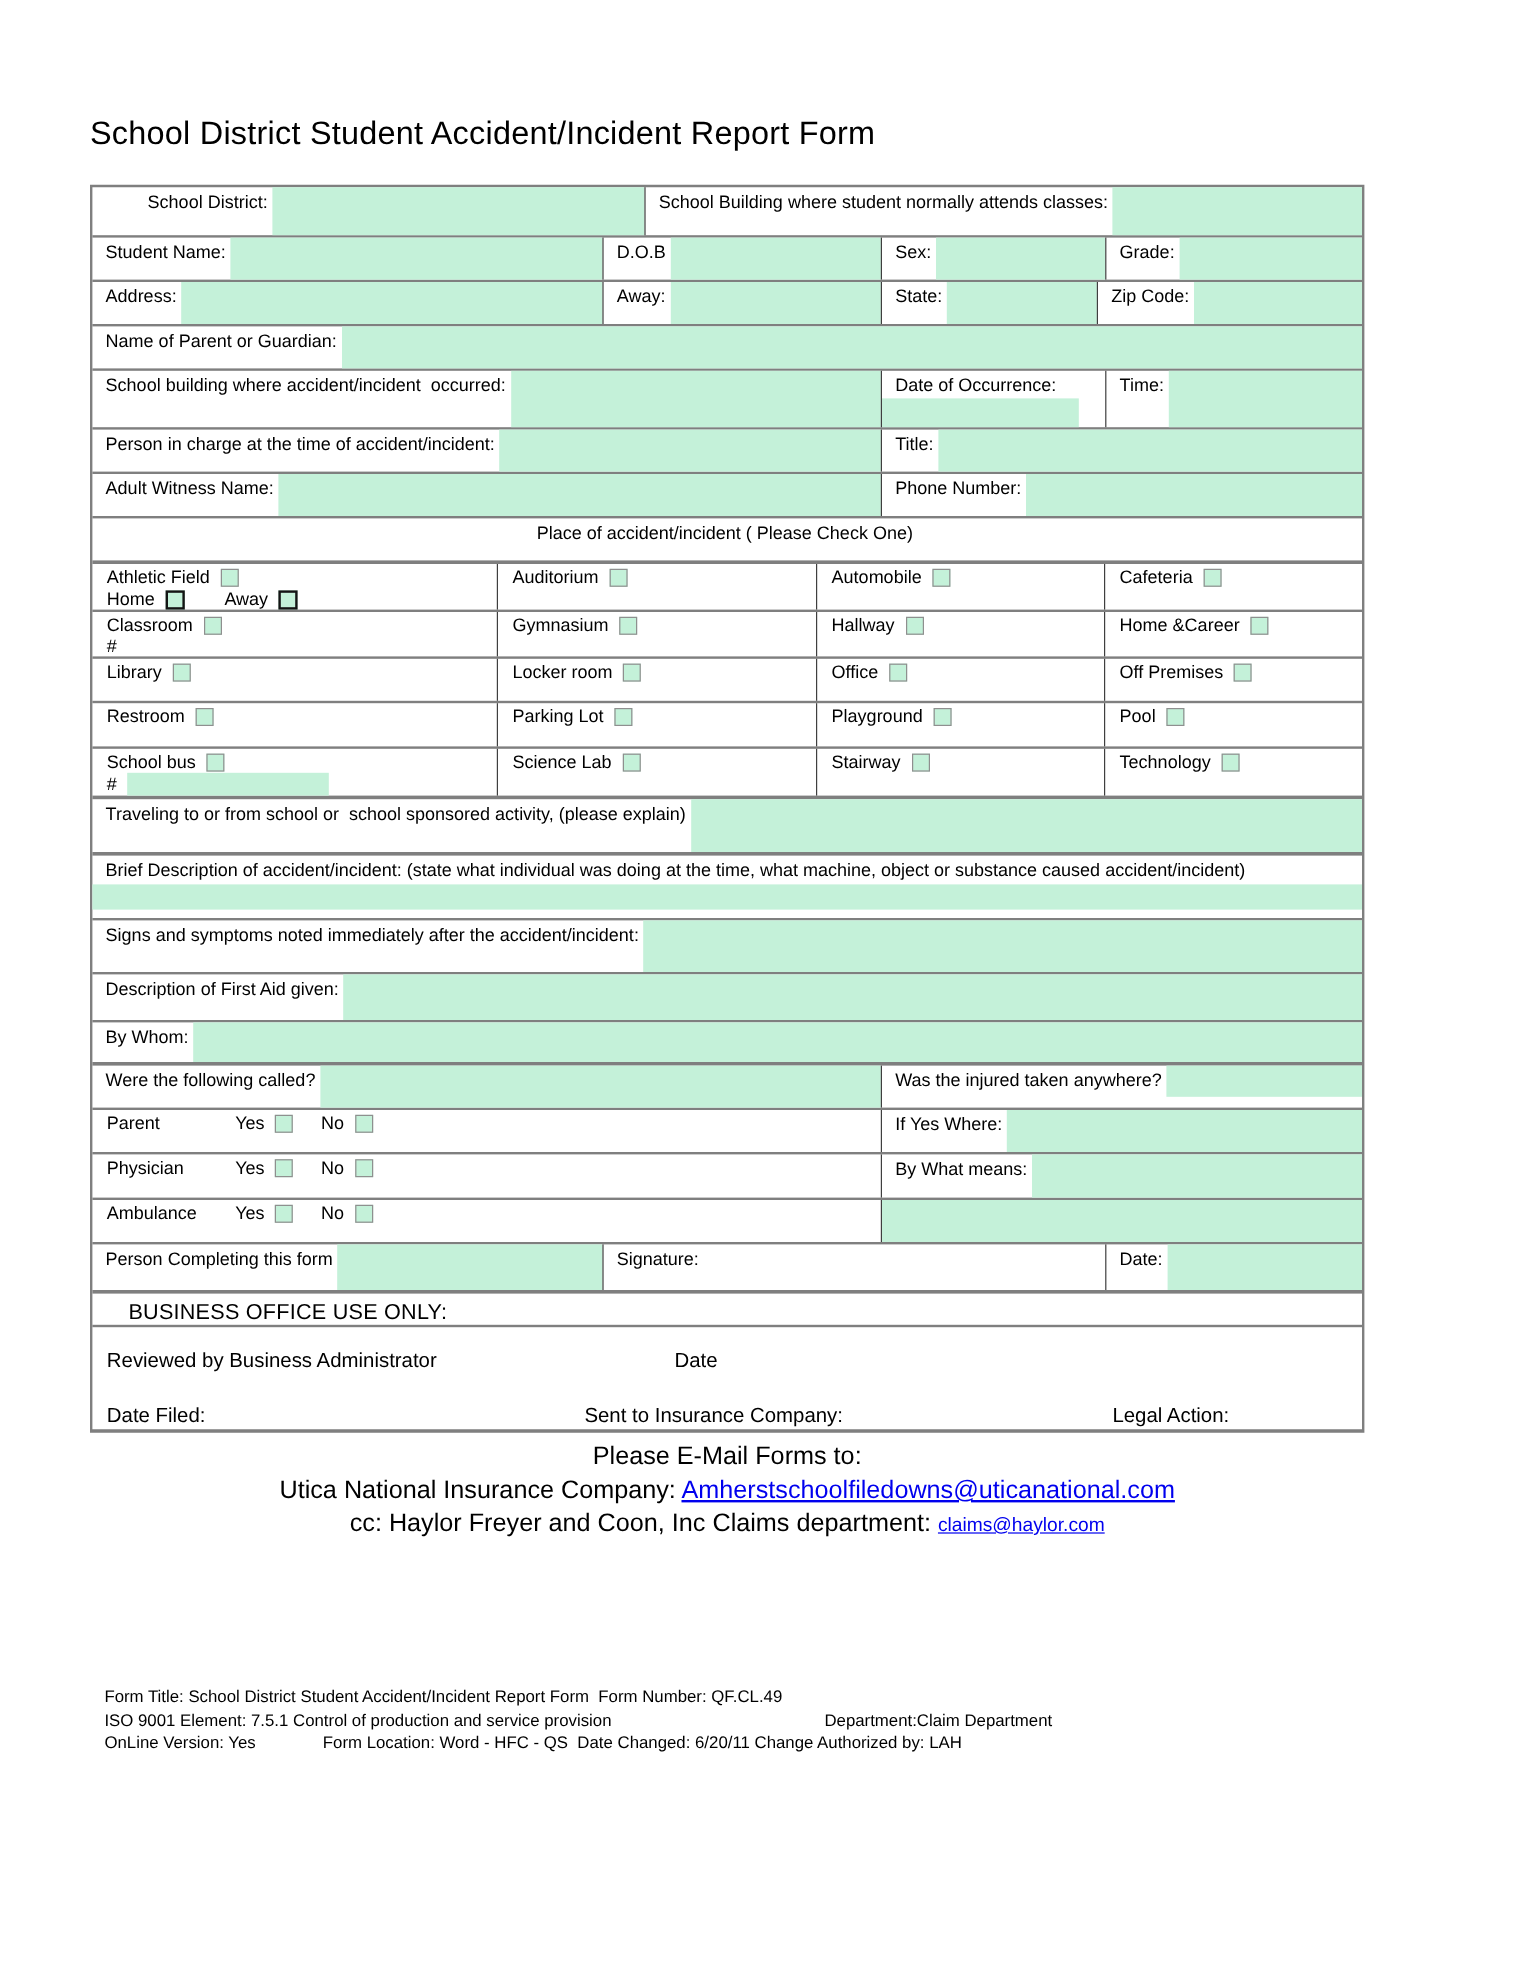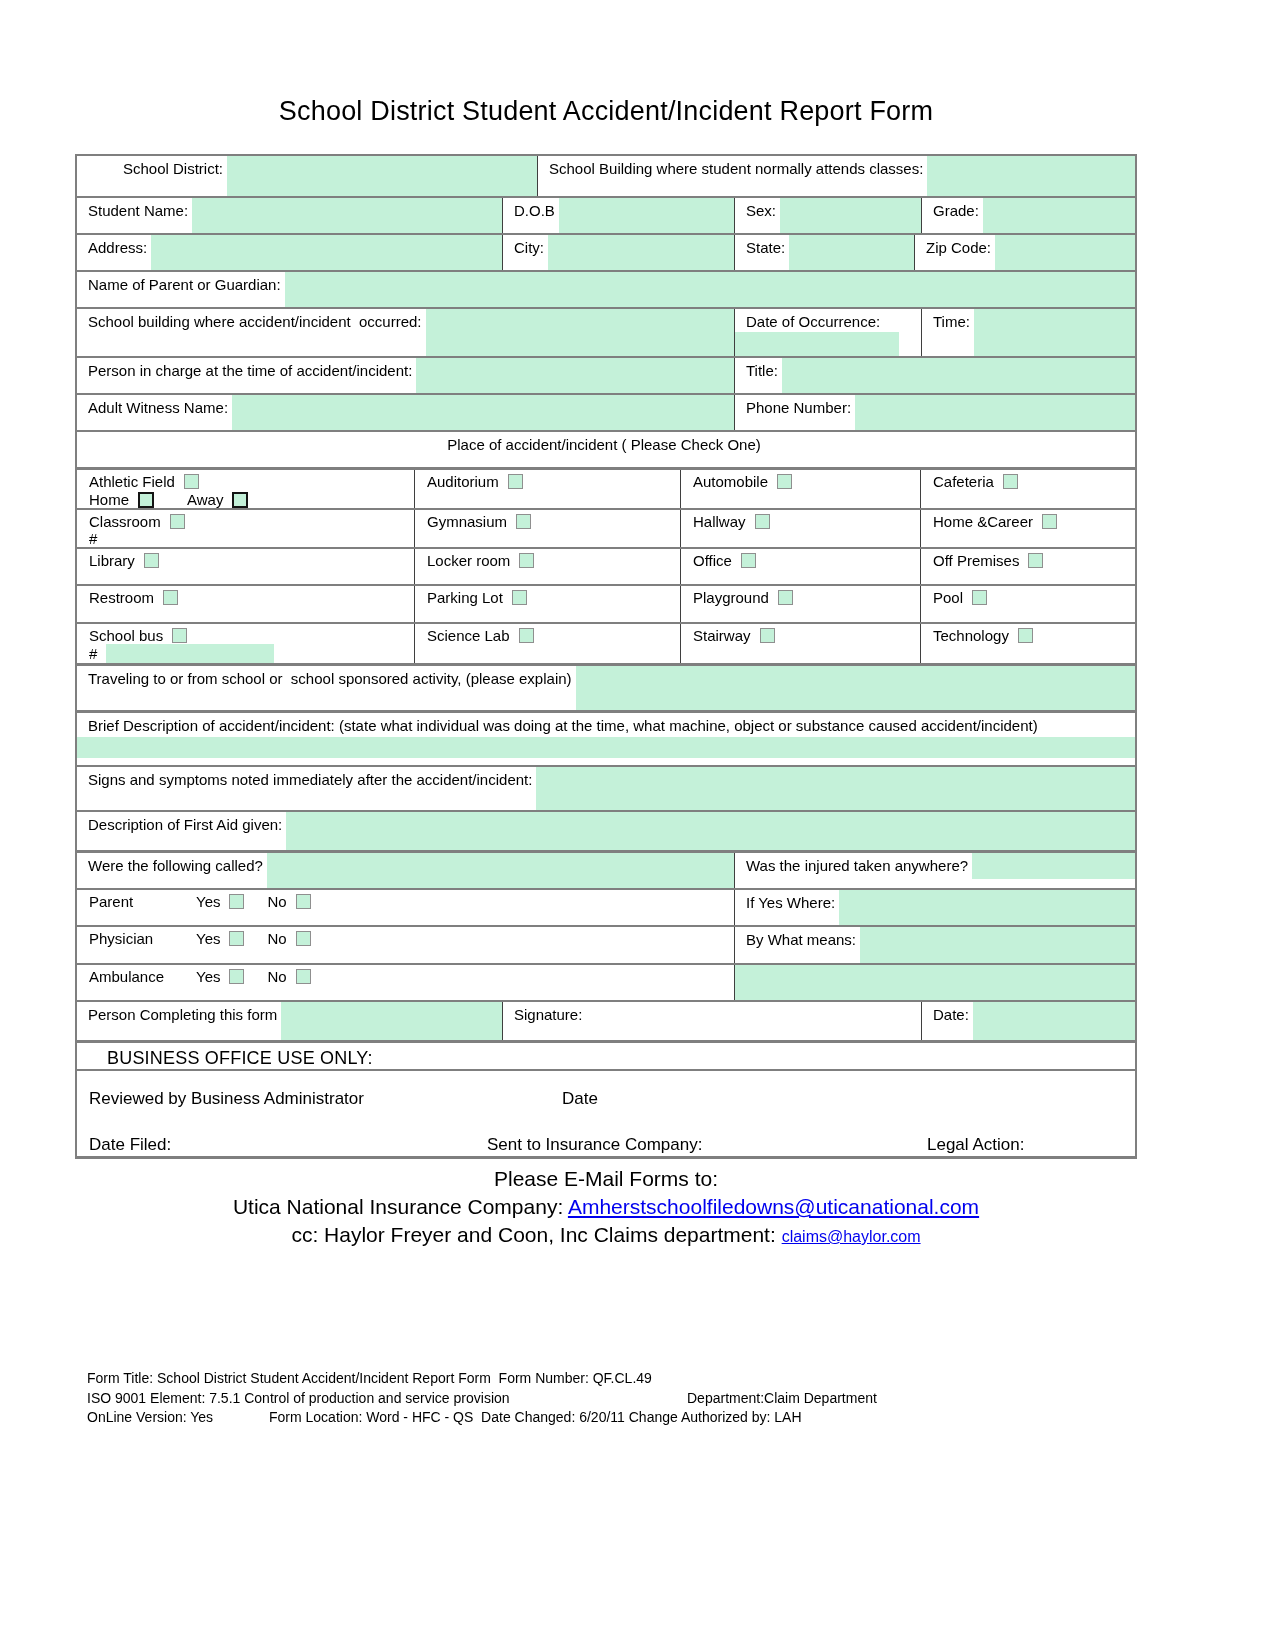--- a/index.html
+++ b/index.html
@@ -7,21 +7,21 @@
     --hline:#7f7f7f;
     --vline:#3f3f3f;
   }
   *{box-sizing:border-box;margin:0;padding:0;}
   body{
     width:1275px;height:1649px;background:#ffffff;
     font-family:"Liberation Sans", sans-serif;color:#000;
     overflow:hidden;
   }
   .title{
-    margin:96px 0 0 75px;width:1062px;text-align:center;
+    margin:96px 0 0 75px;width:1062px;
     font-size:27px;font-weight:400;letter-spacing:.2px;
   }
   .tbl{
     margin:27px 0 0 75px;width:1062px;
     border:2px solid var(--hline);border-bottom-width:3px;
   }
   .row{display:flex;align-items:stretch;border-top:2px solid var(--hline);}
   .row:first-child{border-top:none;padding-left:35px;}
   .row.thick{border-top-width:3px;}
   .cell{display:flex;align-items:stretch;border-left:1px solid var(--vline);min-width:0;}
@@ -92,21 +92,21 @@
         <span class="fill"></span>
       </div>
     </div>
 
     <div class="row" style="min-height:37px">
       <div class="cell" style="width:425px">
         <span class="lbl">Address:</span>
         <span class="fill"></span>
       </div>
       <div class="cell" style="width:232px">
-        <span class="lbl">City:</span>
+        <span class="lbl">Away:</span>
         <span class="fill"></span>
       </div>
       <div class="cell" style="width:180px">
         <span class="lbl">State:</span>
         <span class="fill"></span>
       </div>
       <div class="cell" style="flex:1">
         <span class="lbl">Zip Code:</span>
         <span class="fill"></span>
       </div>
@@ -331,20 +331,26 @@
       </div>
     </div>
 
     <div class="row" style="min-height:40px">
       <div class="cell" style="flex:1">
         <span class="lbl">Description of First Aid given:</span>
         <span class="fill"></span>
       </div>
     </div>
 
+    <div class="row" style="min-height:35px">
+      <div class="cell" style="flex:1">
+        <span class="lbl">By Whom:</span>
+        <span class="fill"></span>
+      </div>
+    </div>
 
     <div class="row thick" style="min-height:38px">
       <div class="cell" style="width:657px">
         <span class="lbl">Were the following called?</span>
         <span class="fill"></span>
       </div>
       <div class="cell" style="flex:1">
         <span class="lbl">Was the injured taken anywhere?</span>
         <span class="fillTop"></span>
       </div>

